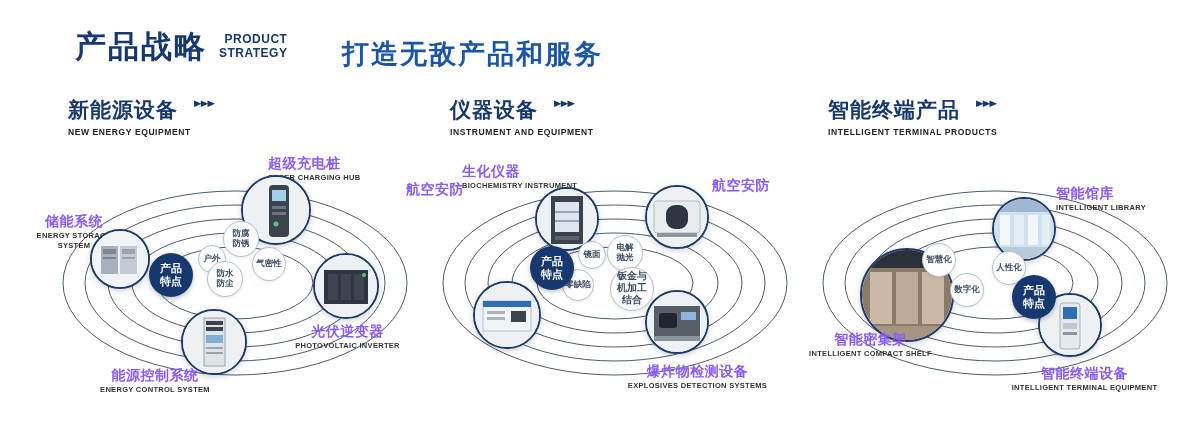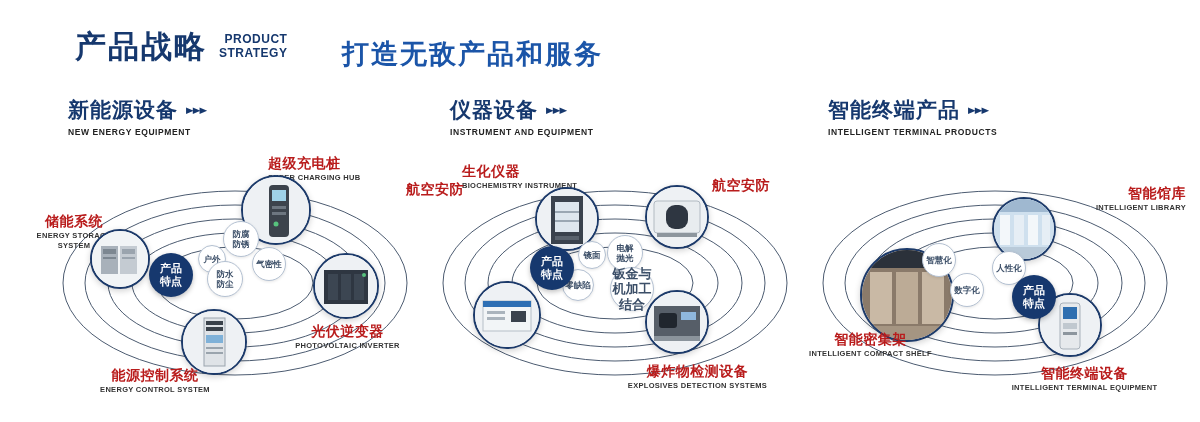--- a/index.html
+++ b/index.html
@@ -7,43 +7,43 @@
   .page{position:relative;width:1200px;height:422px;background:#ffffff;overflow:hidden;}
 
   
   .header{position:absolute;left:75px;top:26px;display:flex;align-items:center;}
   .title-cn{font-size:31px;font-weight:900;color:#16386e;letter-spacing:2px;}
   .title-en{margin-left:12px;font-size:12px;font-weight:700;color:#16386e;line-height:1.15;letter-spacing:.5px;text-align:right;}
   .slogan{position:absolute;left:342px;top:36px;font-size:27px;font-weight:900;color:#1b55a8;letter-spacing:2px;}
 
   
   .sec-head{position:absolute;}
-  .sec-head .cn-row{display:flex;align-items:center;gap:8px;}
+  .sec-head .cn-row{display:flex;gap:16px;}
   .sec-title{font-size:21px;font-weight:900;color:#16386e;letter-spacing:1px;}
   .arrows{font-size:10px;color:#16386e;letter-spacing:-1px;transform:scaleY(.85);}
   .sec-sub{margin-top:3px;font-size:8.5px;font-weight:700;color:#222;letter-spacing:.6px;}
 
   
   .diagram{position:absolute;width:400px;height:255px;}
   .rings{position:absolute;left:0;top:0;width:100%;height:100%;}
   .node{position:absolute;border-radius:50%;border:2px solid #1c3a6a;background:#fff;overflow:hidden;box-shadow:0 2px 6px rgba(0,0,0,.18);}
   .node svg{display:block;width:100%;height:100%;}
 
   .label{position:absolute;}
-  .cn{font-size:14px;font-weight:800;color:#b91c1c;letter-spacing:.5px;line-height:1.2;}
+  .cn{font-size:14px;font-weight:800;color:#8b5cf6;letter-spacing:.5px;line-height:1.2;}
   .en{font-size:7.5px;font-weight:700;color:#333;letter-spacing:.3px;line-height:1.3;margin-top:1px;}
   .ta-c{text-align:center;} .ta-l{text-align:left;}
 
   .badge{position:absolute;width:44px;height:44px;border-radius:50%;background:#16386e;color:#fff;
          display:flex;align-items:center;justify-content:center;box-shadow:0 2px 5px rgba(0,0,0,.25);z-index:5;}
   .badge span{display:block;width:2em;font-size:11px;font-weight:700;line-height:1.2;text-align:center;word-break:break-all;}
 
   .bubble{position:absolute;background:#fff;border:1px solid #b4c1d2;border-radius:50%;
           display:flex;align-items:center;justify-content:center;color:#3c4f68;box-shadow:0 1px 3px rgba(0,0,0,.10);z-index:4;}
-  .bubble span{display:block;text-align:center;word-break:break-all;line-height:1.2;font-size:8.5px;font-weight:600;}
+  .bubble span{display:block;text-align:center;word-break:break-all;line-height:1.2;font-size:8.5px;font-weight:600;font-family:Liberation Mono, monospace;}
 </style>
 </head>
 <body>
 
 <div class="page">
 
   <div class="header">
     <div class="title-cn">产品战略</div>
     <div class="title-en">
       <div>PRODUCT</div>
@@ -238,21 +238,21 @@
     <div class="bubble" style="left:158px;top:86px;width:26px;height:26px;">
       <span>镜面</span>
     </div>
     <div class="bubble" style="left:187px;top:80px;width:34px;height:34px;">
       <span style="width:2.2em;">电解抛光</span>
     </div>
     <div class="bubble" style="left:142px;top:114px;width:30px;height:30px;">
       <span>零缺陷</span>
     </div>
     <div class="bubble" style="left:190px;top:112px;width:42px;height:42px;">
-      <span style="width:3.3em;font-size:13px;">钣金与机加工结合</span>
+      <span style="width:3.3em;font-size:10px;">钣金与机加工结合</span>
     </div>
   </div>
 
   <div class="diagram" style="left:800px;top:155px;">
     <svg class="rings" viewBox="0 0 400 255">
       <g fill="none" stroke="#2c3e57" stroke-width="1" opacity=".85">
         <ellipse cx="195" cy="128" rx="172" ry="92"></ellipse>
         <ellipse cx="195" cy="128" rx="150" ry="78"></ellipse>
         <ellipse cx="195" cy="128" rx="127" ry="64"></ellipse>
         <ellipse cx="195" cy="128" rx="103" ry="50"></ellipse>
@@ -264,21 +264,21 @@
       <svg viewBox="0 0 60 60">
         <rect width="60" height="60" fill="#cfe0ee"></rect>
         <rect x="0" y="0" width="60" height="13" fill="#9fb8d0"></rect>
         <rect x="6" y="16" width="10" height="30" fill="#f3f7fa"></rect>
         <rect x="20" y="16" width="10" height="30" fill="#e6eef5"></rect>
         <rect x="34" y="16" width="10" height="30" fill="#f3f7fa"></rect>
         <rect x="48" y="16" width="8" height="30" fill="#e6eef5"></rect>
         <rect x="0" y="48" width="60" height="12" fill="#b9cad9"></rect>
       </svg>
     </div>
-    <div class="label ta-l" style="left:256px;top:30px;width:130px;text-align:right;">
+    <div class="label ta-l" style="left:256px;top:30px;width:130px;">
       <div class="cn">智能馆库</div>
       <div class="en">INTELLIGENT LIBRARY</div>
     </div>
 
     <div class="node" style="left:60px;top:93px;width:90px;height:90px;">
       <svg viewBox="0 0 90 90">
         <rect width="90" height="90" fill="#8a7a6a"></rect>
         <rect x="0" y="0" width="90" height="18" fill="#2b313a"></rect>
         <rect x="8" y="22" width="22" height="52" fill="#c9b9a5"></rect>
         <rect x="34" y="22" width="22" height="52" fill="#bcab96"></rect>

